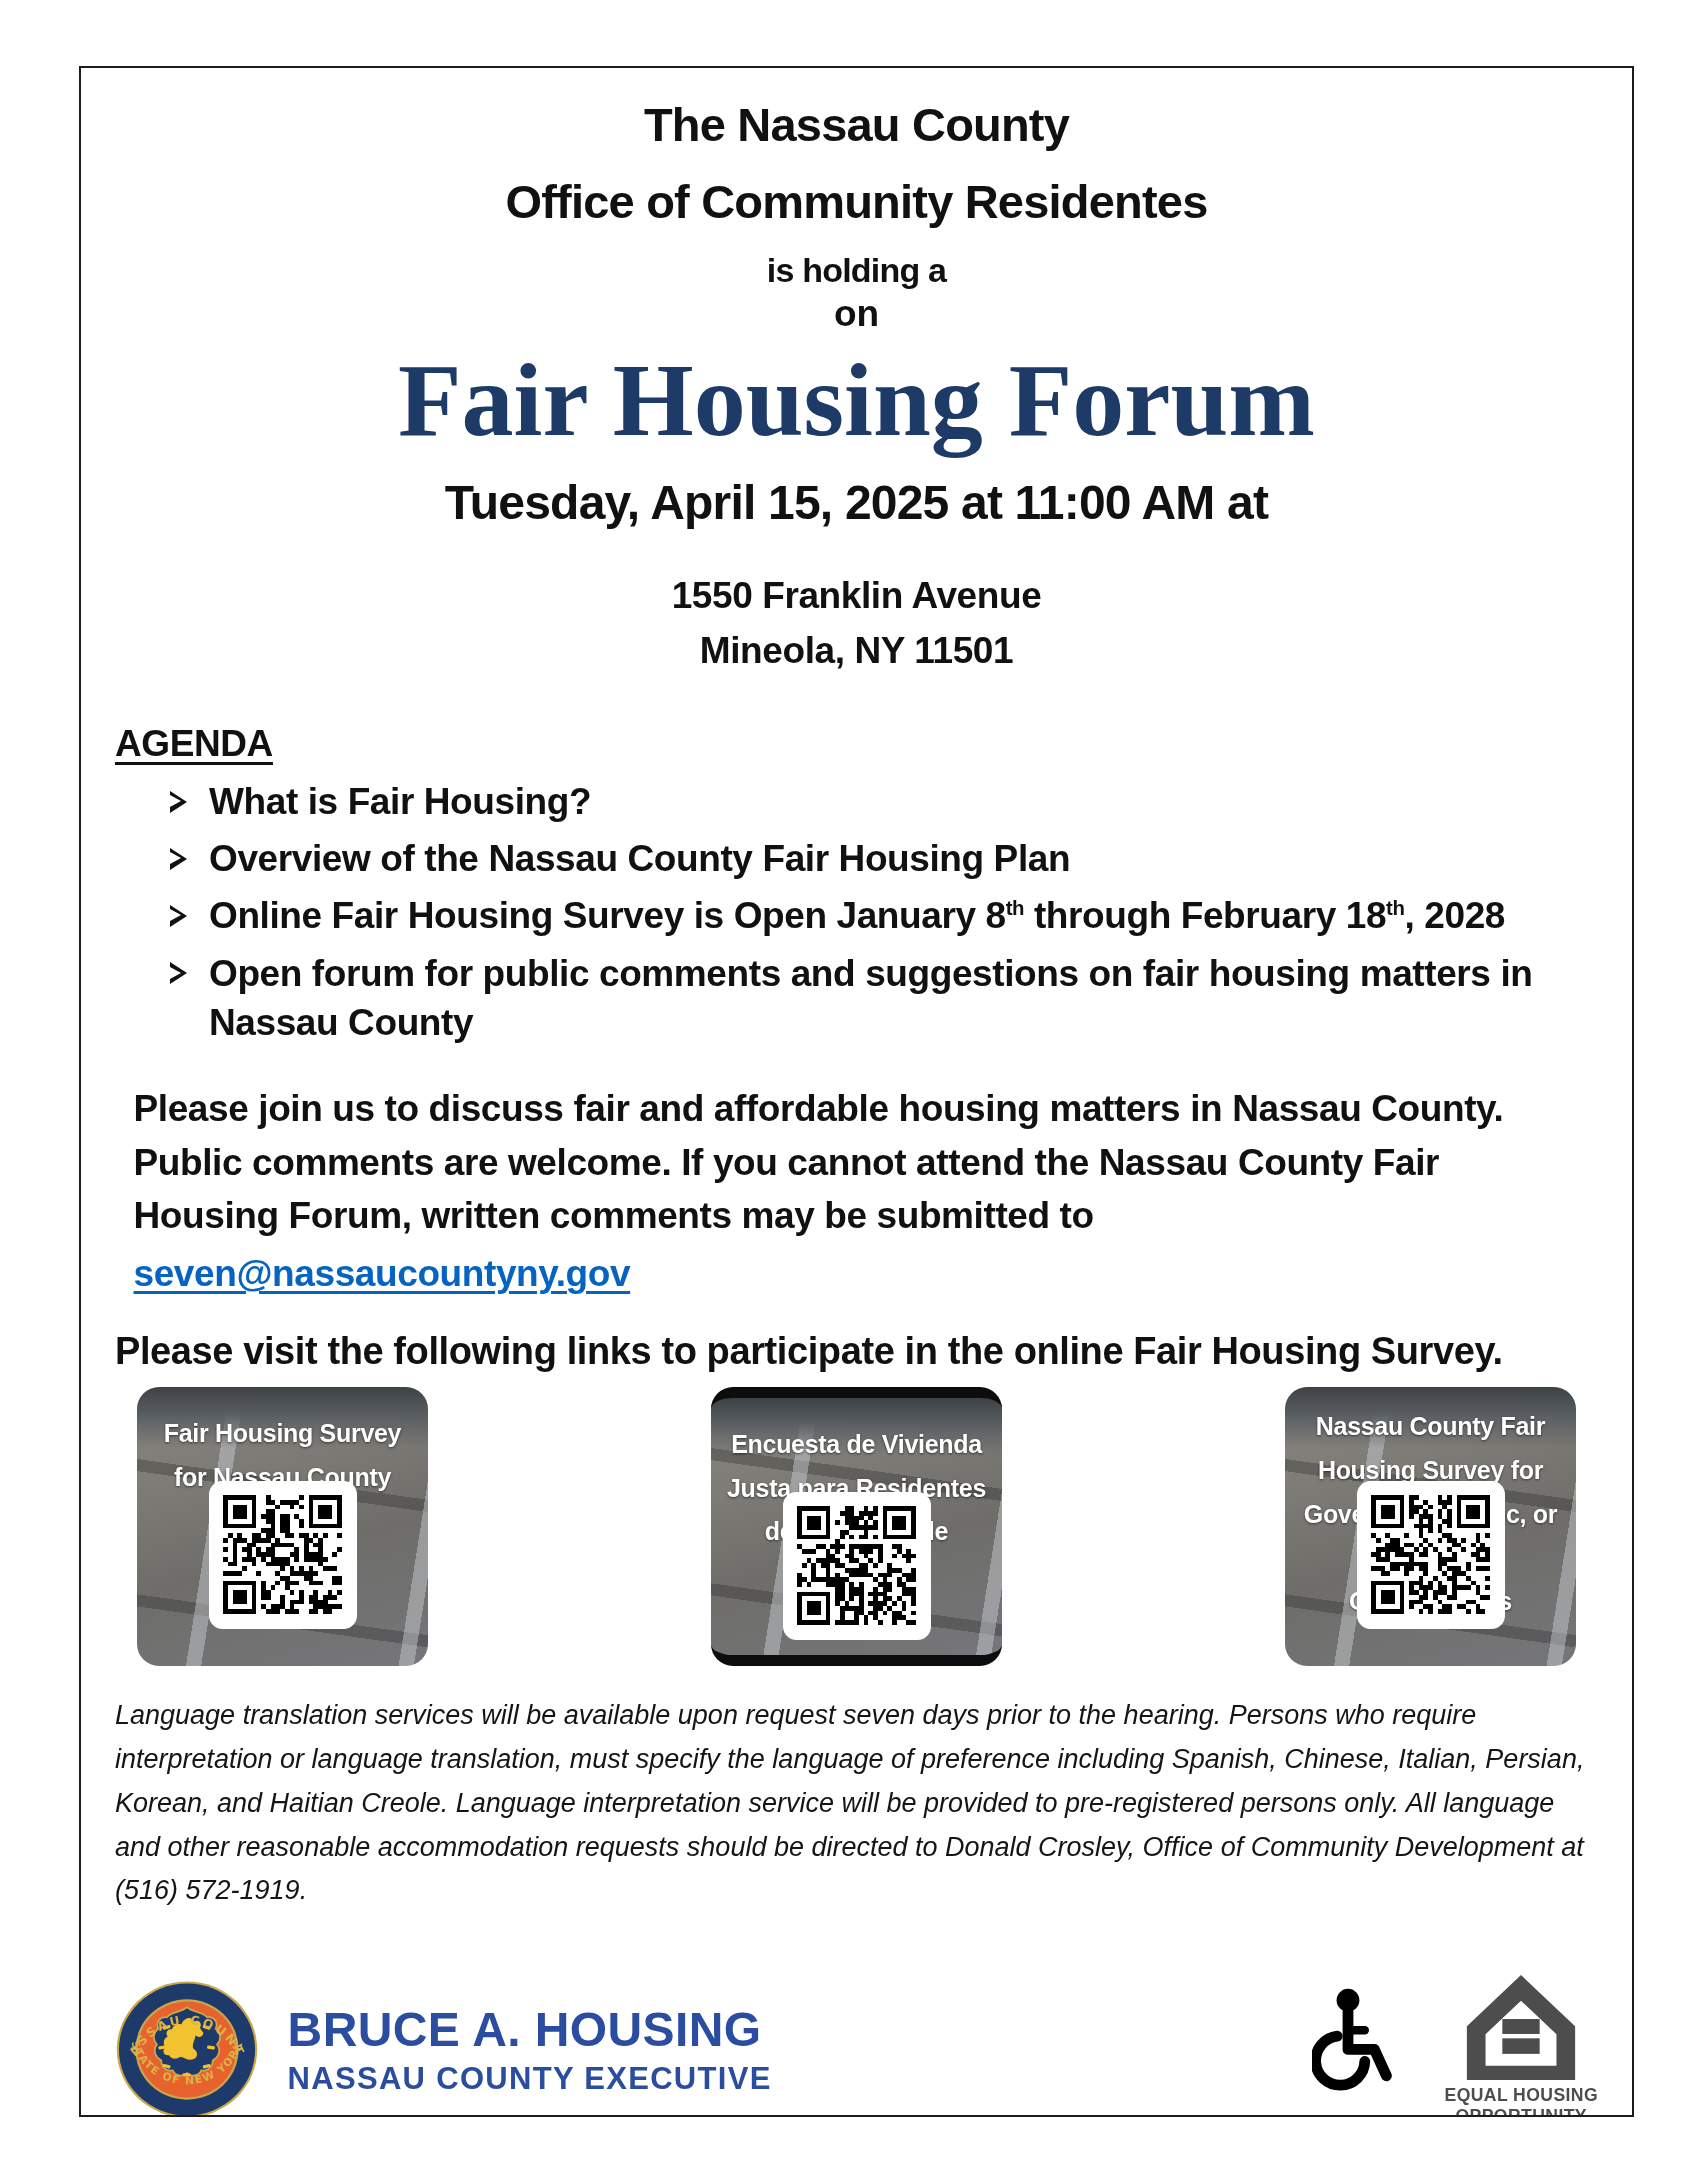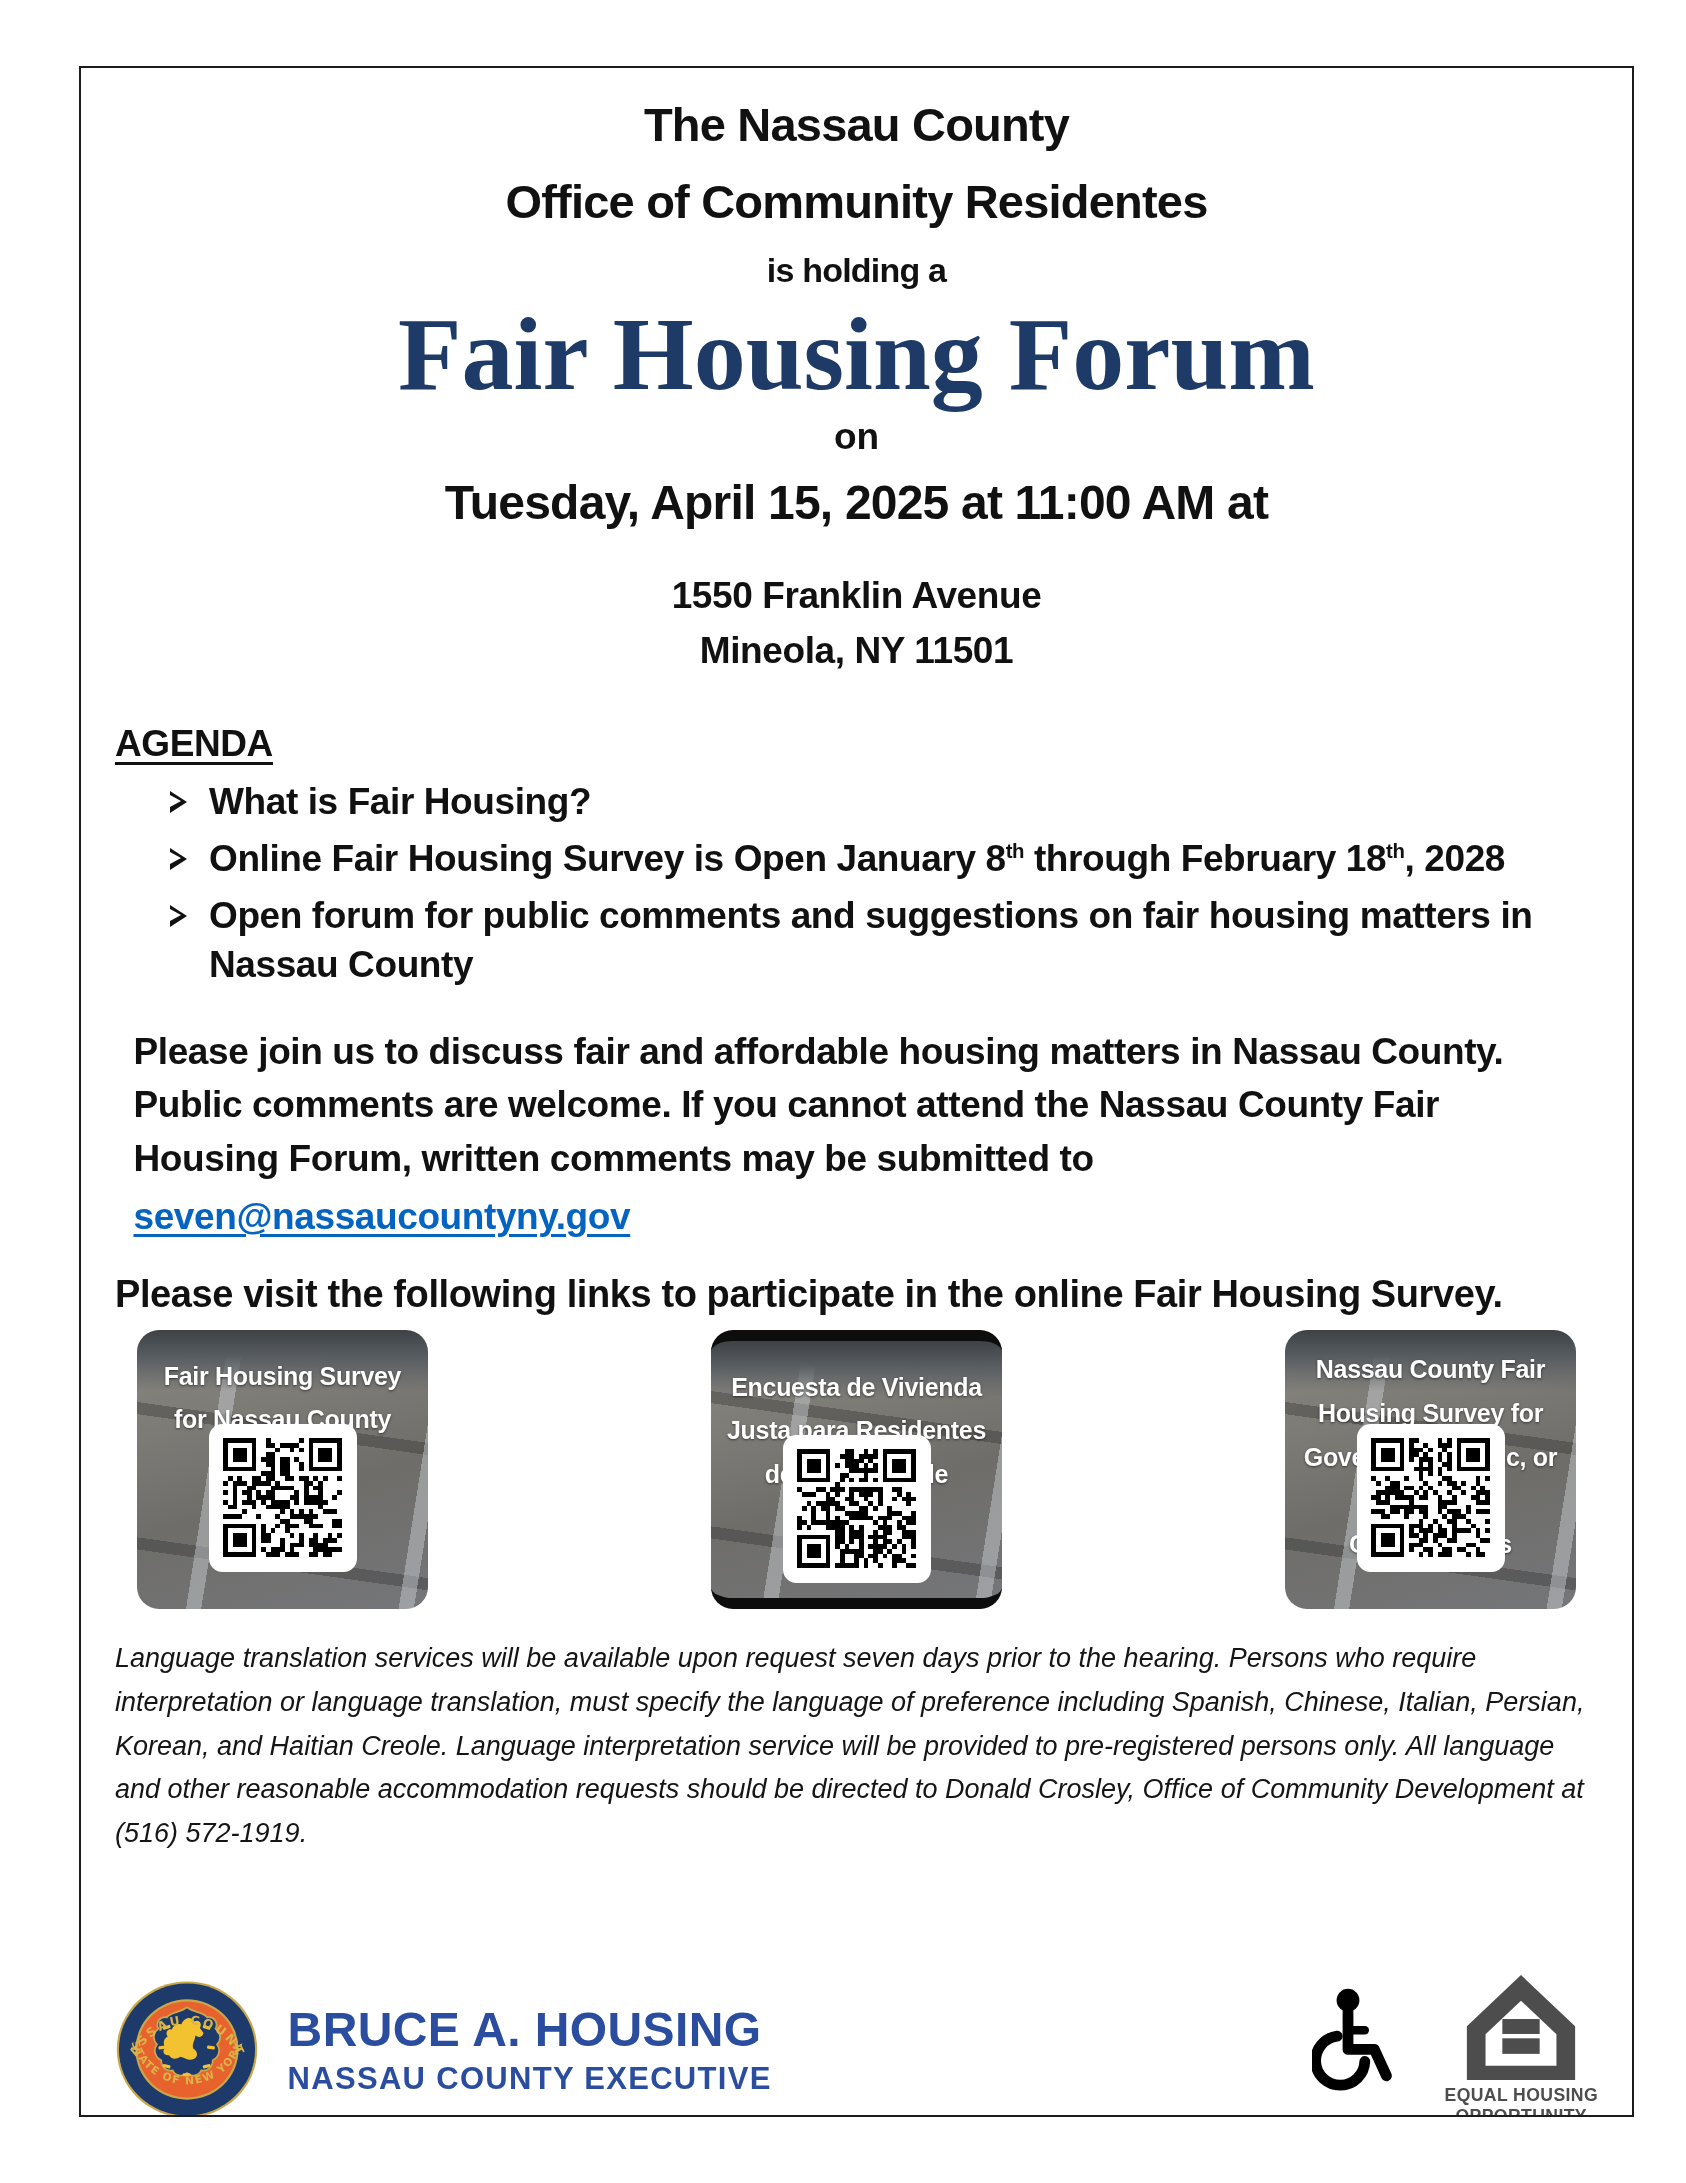--- a/index.html
+++ b/index.html
@@ -75,35 +75,39 @@
 <body>
 
 <div class="page">
   <div class="frame">
     <div class="content">
 
       <div class="center hdr1">The Nassau County</div>
       <div class="center hdr2">Office of Community Residentes</div>
       <div class="center holding">is holding a</div>
 
+      <div class="center on-word">on</div>
+
       <div class="center big-title">Fair Housing Forum</div>
-
-      <div class="center on-word">on</div>
       <div class="center datetime">Tuesday, April 15, 2025 at 11:00 AM at</div>
 
       <div class="center venue">
         <div>1550 Franklin Avenue</div>
         <div>Mineola, NY 11501</div>
       </div>
 
       <div class="agenda-h">AGENDA</div>
       <ul class="agenda-list">
         <li>
           <span class="arrow"></span>
           <span class="li-text">What is Fair Housing?</span>
+        </li>
+        <li>
+          <span class="arrow"></span>
+          <span class="li-text">Overview of the Nassau County Fair Housing Plan</span>
         </li>
         <li>
           <span class="arrow"></span>
           <span class="li-text"><span>Online Fair Housing Survey is Open January 8</span><sup>th</sup><span> through February 18</span><sup>th</sup><span>, 2028</span></span>
         </li>
         <li>
           <span class="arrow"></span>
           <span class="li-text">Open forum for public comments and suggestions on fair housing matters in Nassau County</span>
         </li>
       </ul>

